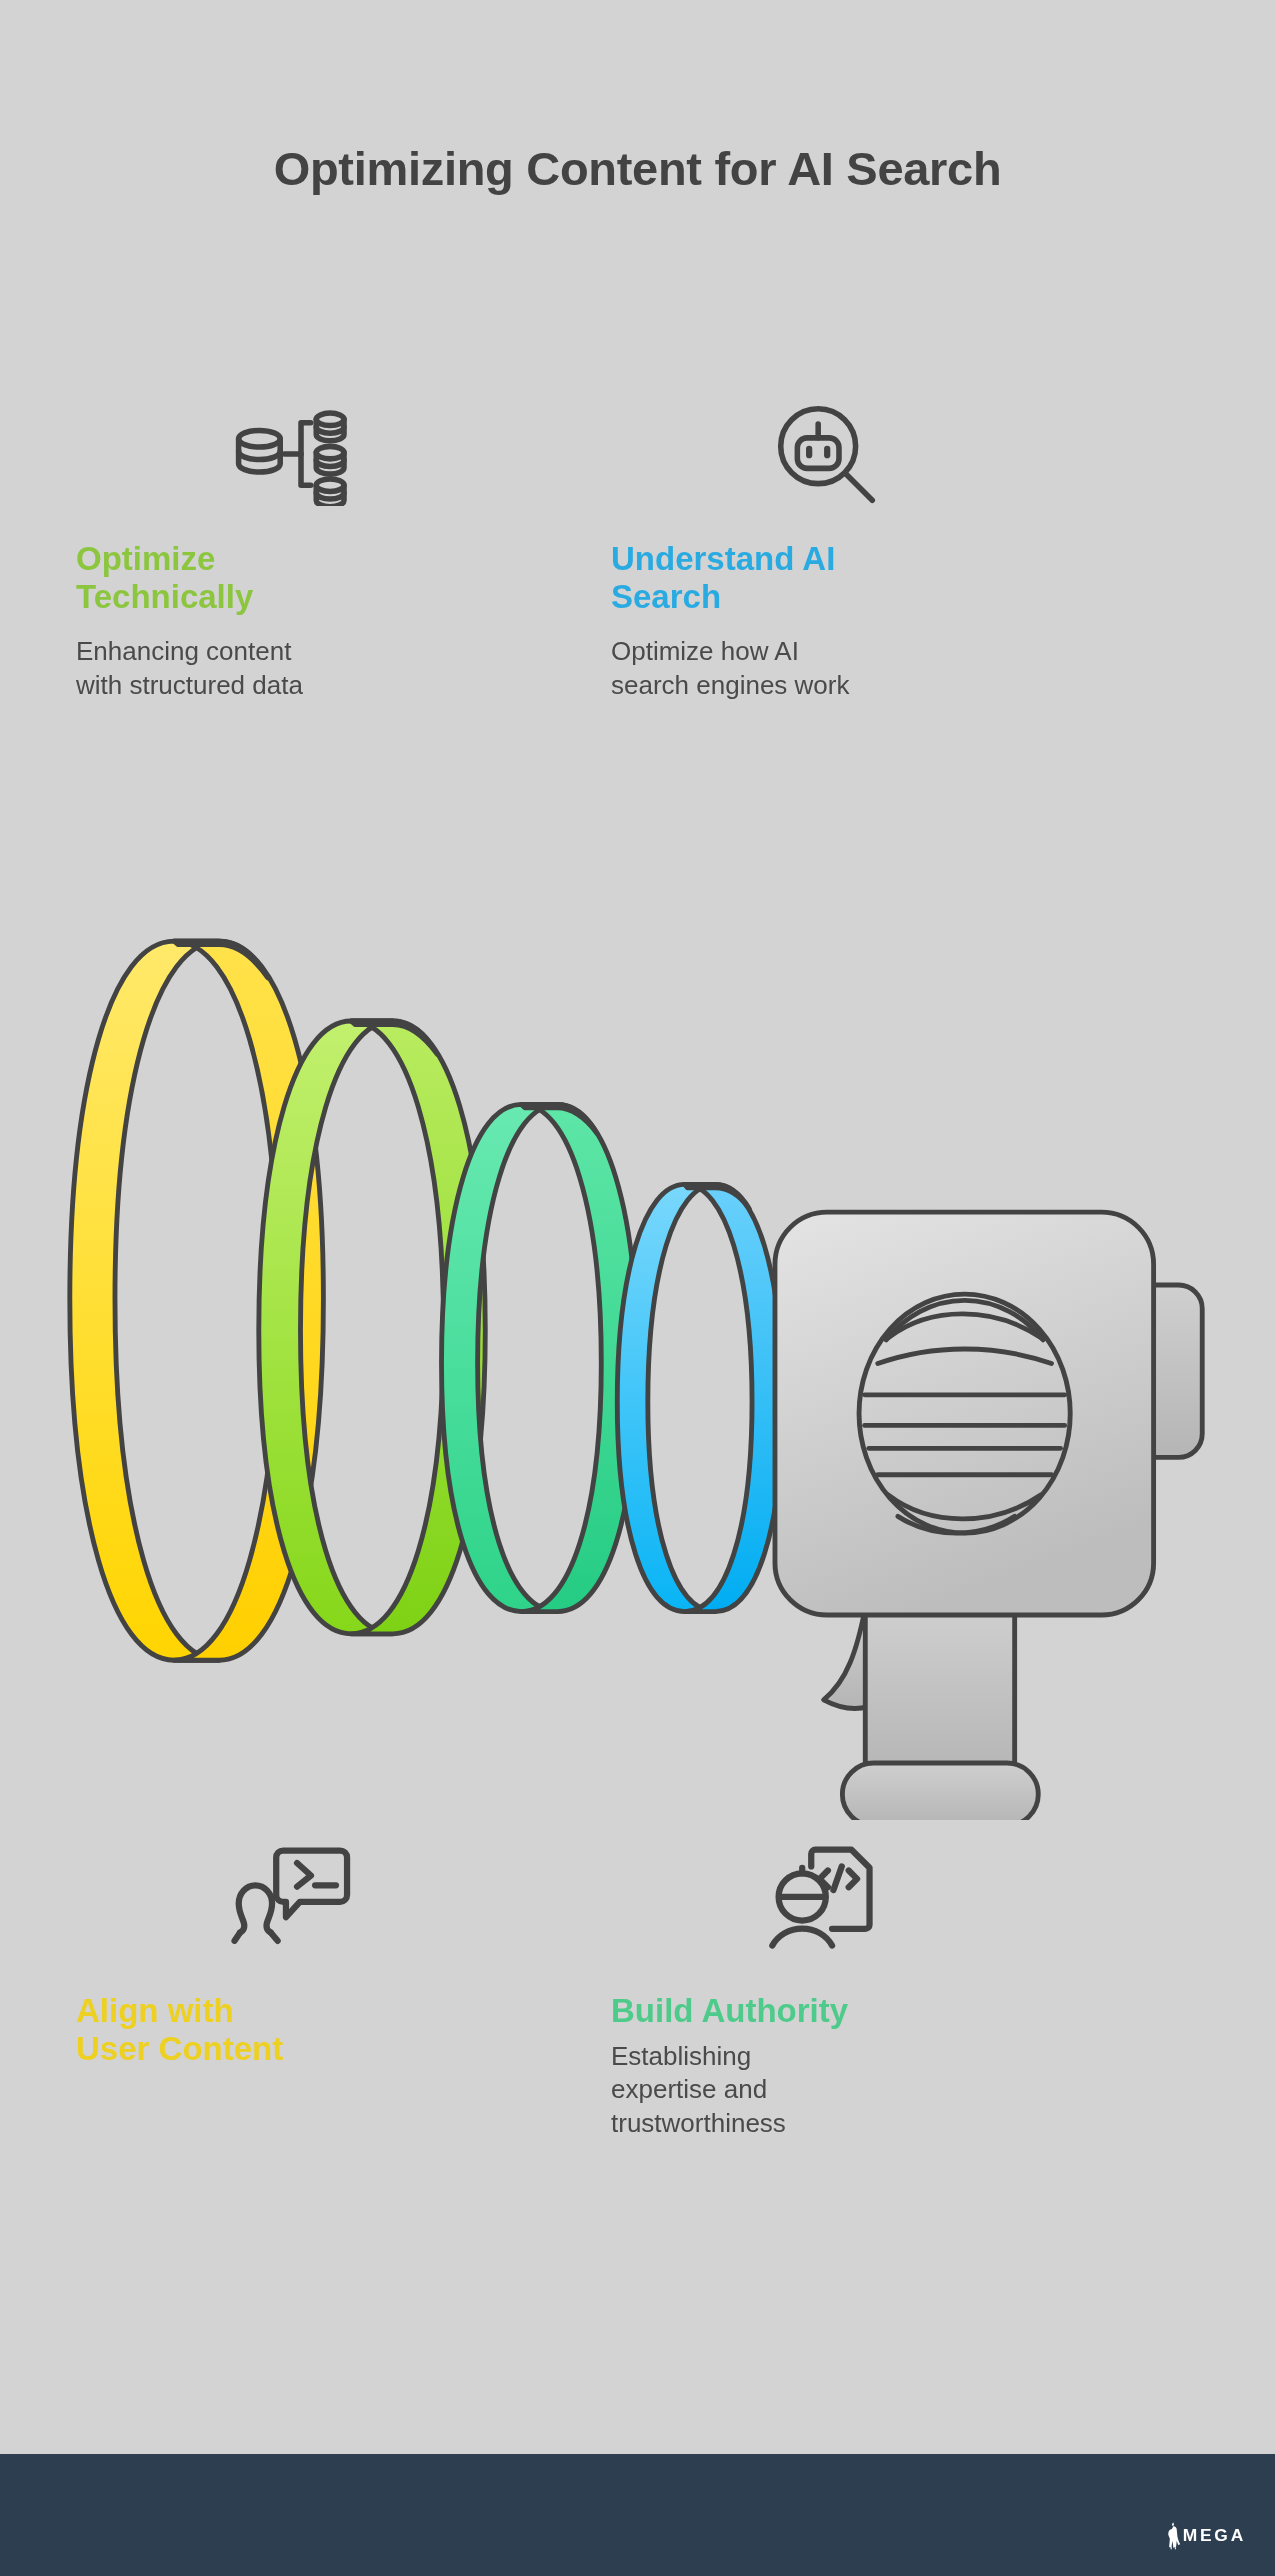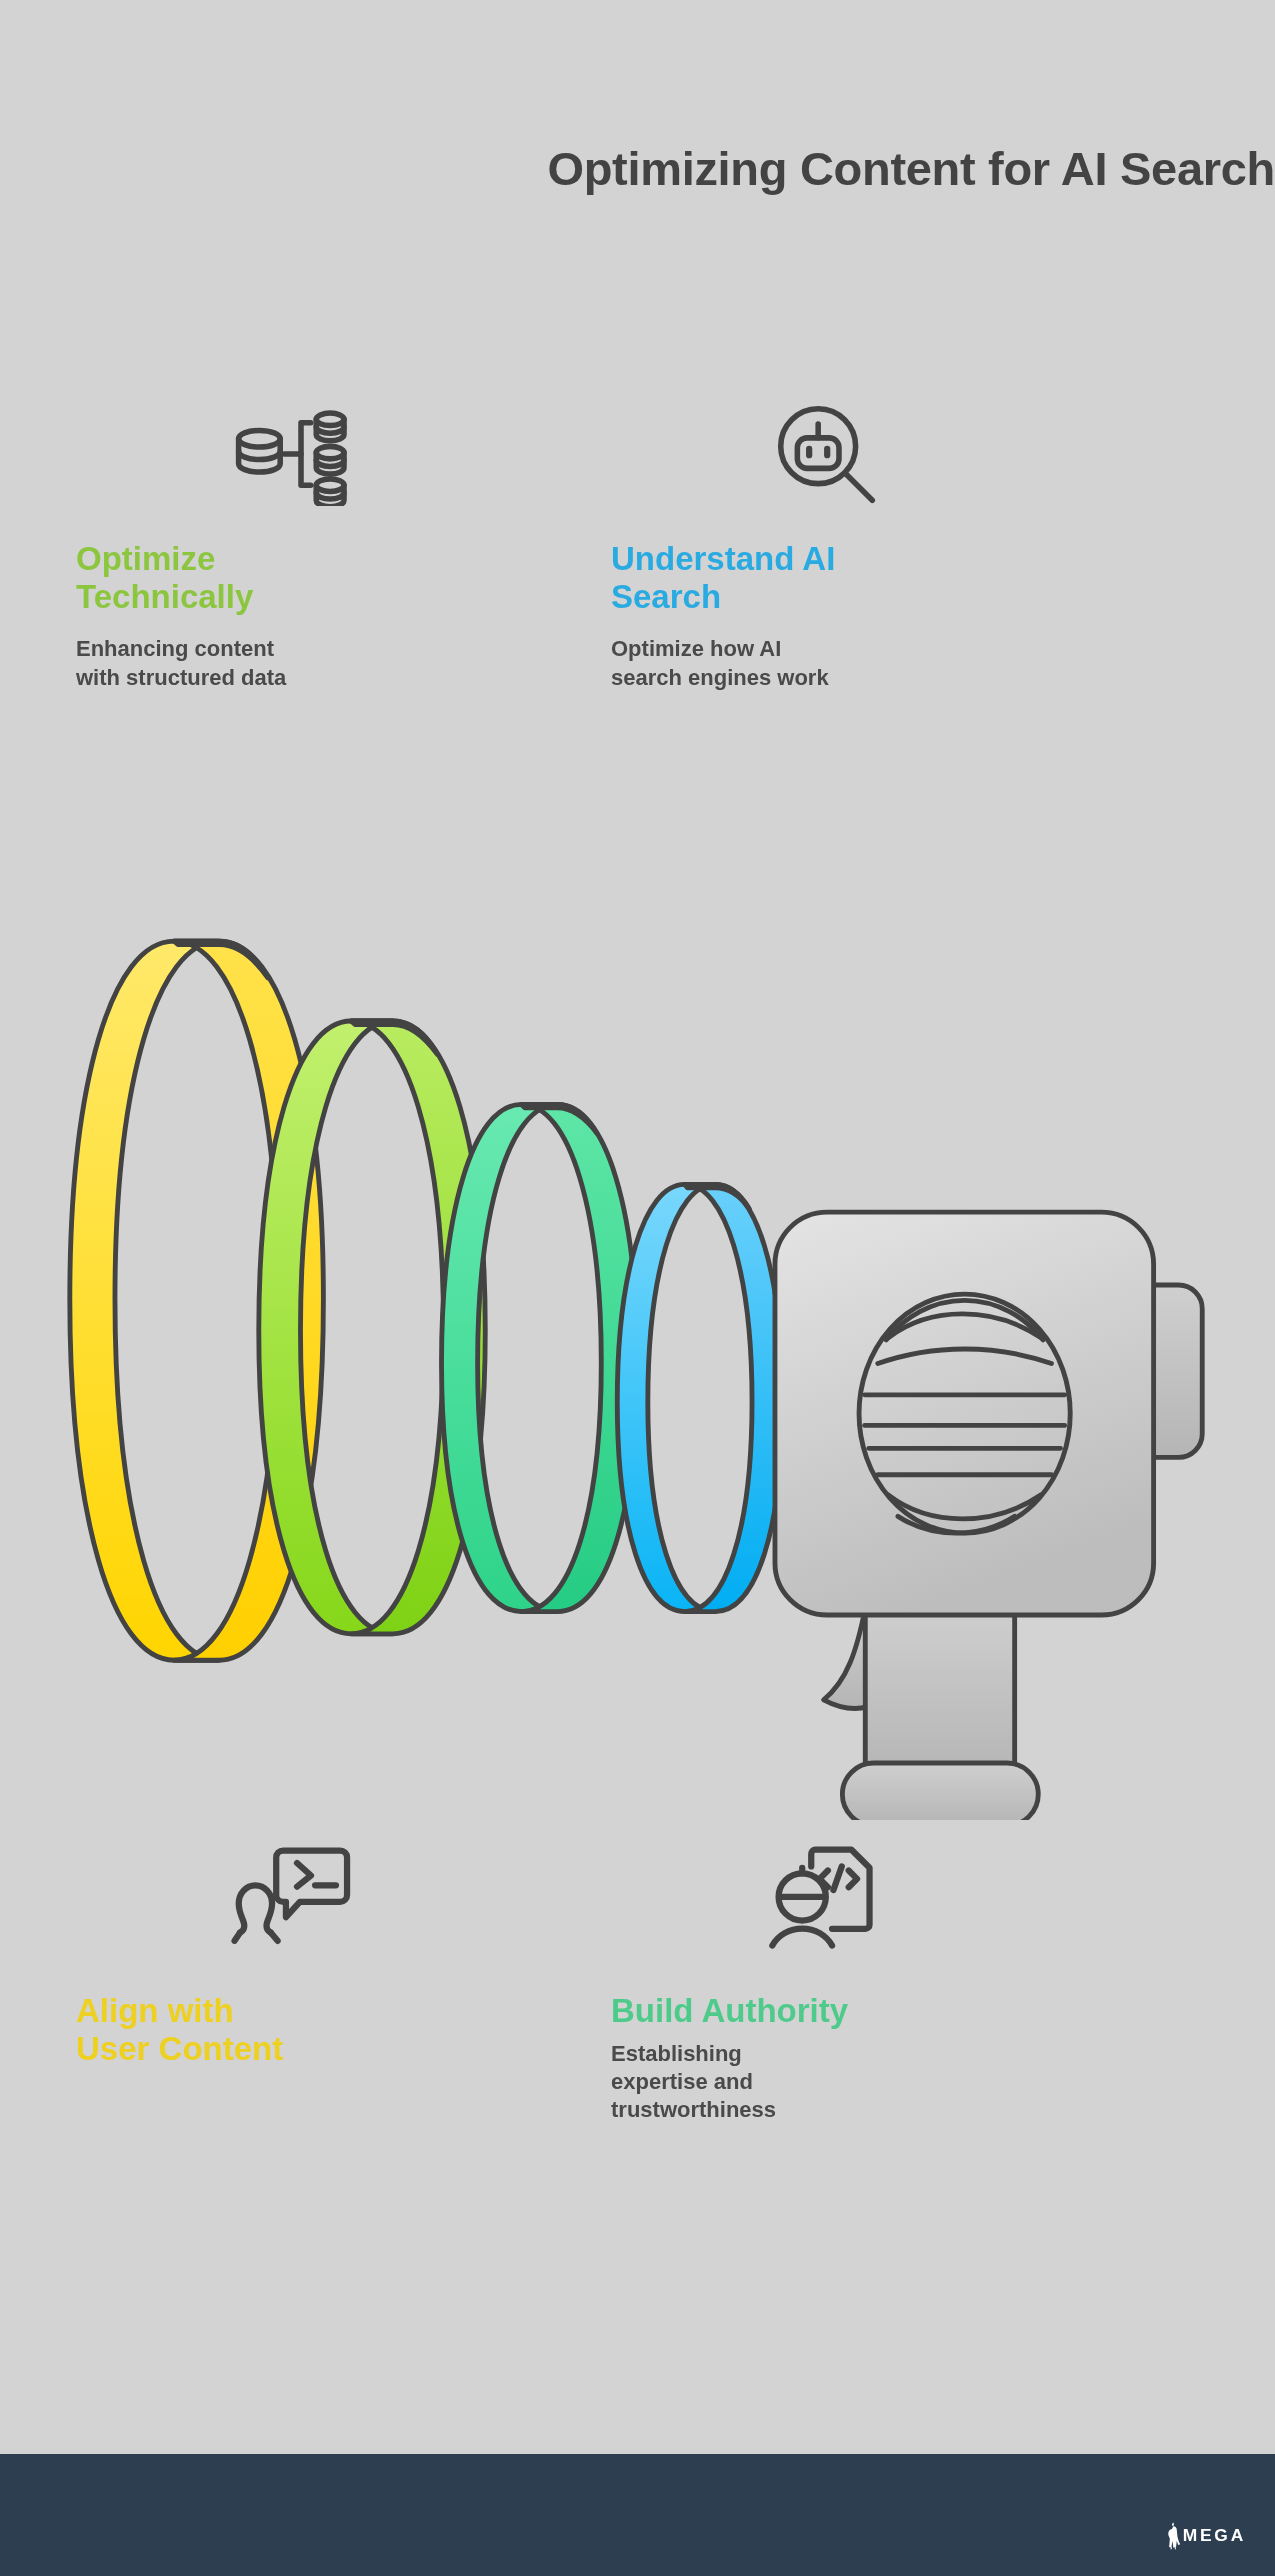--- a/index.html
+++ b/index.html
@@ -16,21 +16,21 @@
     position:absolute; inset:0;
     width:1275px; height:2576px;
     background:#d3d3d3;
   }
 
   
   .title {
     position:absolute;
     left:0; top:142px;
     width:1275px;
-    text-align:right;
+    text-align:center;
     font-size:47px;
     font-weight:bold;
     color:#434343;
     letter-spacing:-0.3px;
     line-height:1.15;
   }
 
   
   .cell { position:absolute; text-align:left; }
 
@@ -47,22 +47,22 @@
   }
   .cell-bl .icon-wrap, .cell-br .icon-wrap { height:160px; }
 
   .cell .heading {
     font-size:33px;
     font-weight:bold;
     line-height:1.18;
     margin-top:12.5px;
   }
   .cell .body {
-    font-size:22px;
-    font-weight:bold;
+    font-size:26px;
+    font-weight:normal;
     color:#4a4a4a;
     line-height:1.28;
     margin-top:18px;
   }
   .cell-bl .body { margin-top:19.5px; }
   .cell-br .body { margin-top:9.7px; }
 
   .h-green  { color:#8cc63f; }
   .h-blue   { color:#29abe2; }
   .h-yellow { color:#edd020; }

